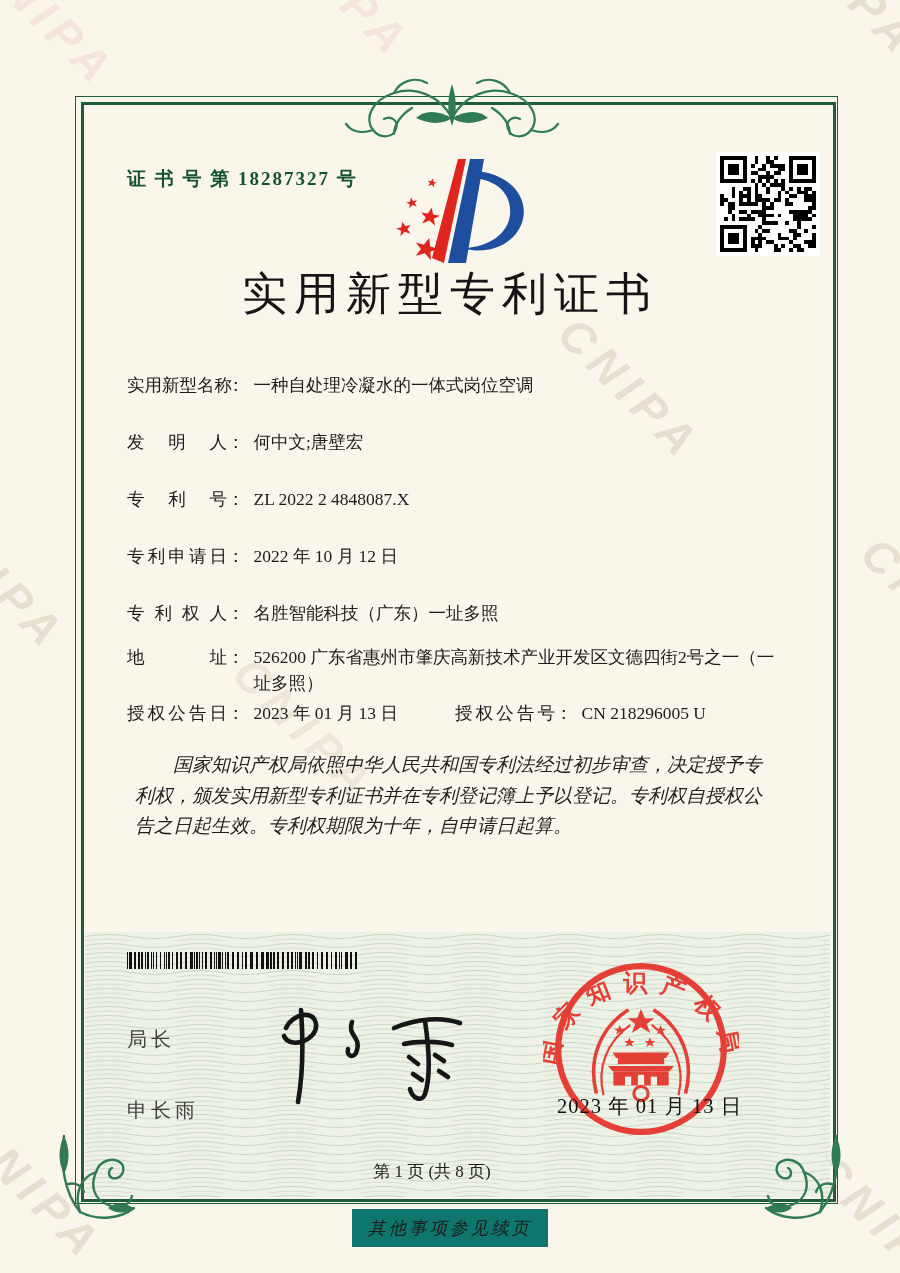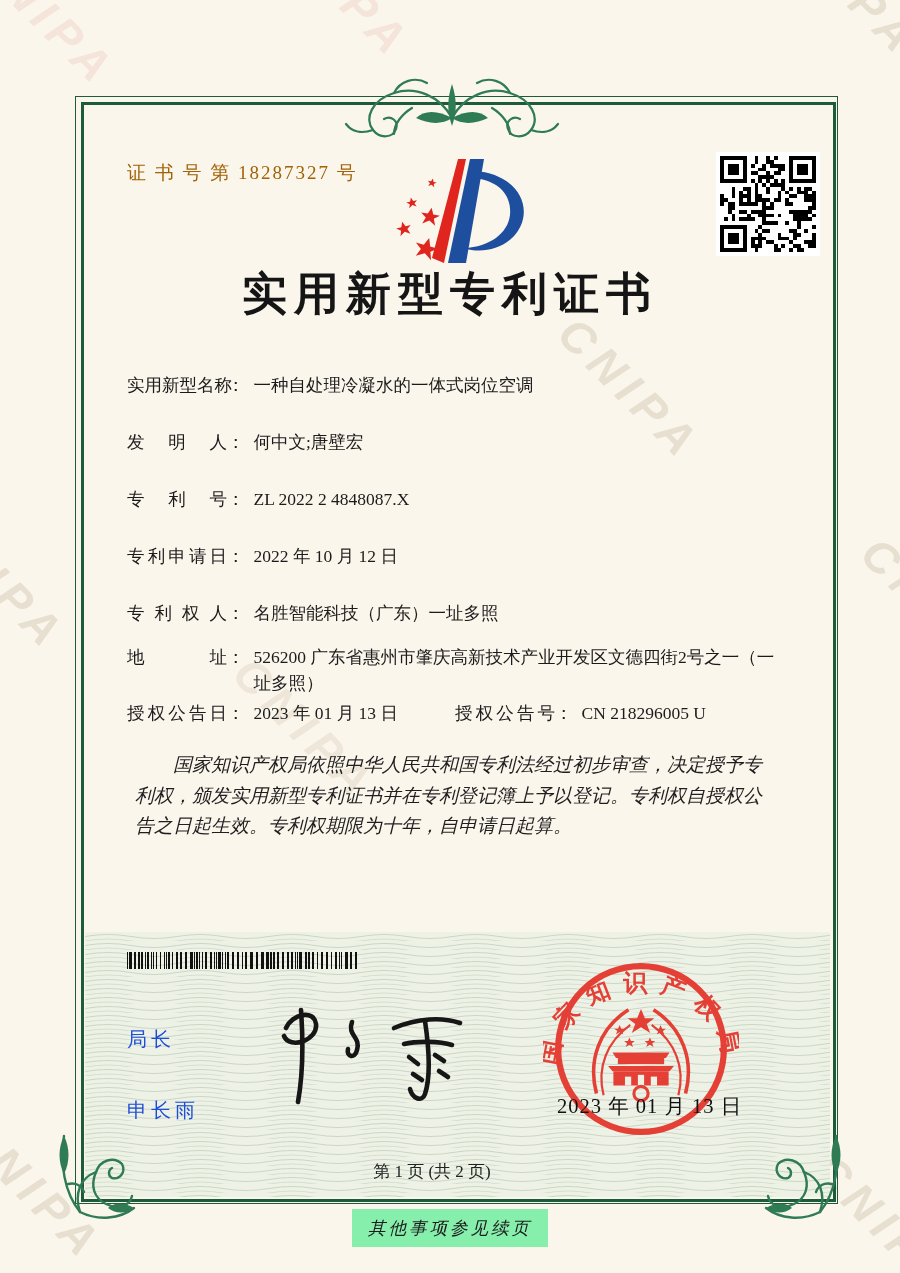--- a/index.html
+++ b/index.html
@@ -17,48 +17,48 @@
   .border-outer{position:absolute;left:75px;top:96px;width:761px;height:1106px;
       border:1.5px solid #1e5b3c;z-index:3;}
   .border-inner{position:absolute;left:81px;top:102px;width:749px;height:1094px;
       border:3px solid #1e5b3c;z-index:3;}
 
   .band{position:absolute;left:85px;top:932px;width:745px;height:265px;z-index:2;}
 
   .ornament{position:absolute;z-index:4;}
 
   
-  .cert-no{position:absolute;left:127px;top:160px;font-size:19px;letter-spacing:2px;color:#a16207;z-index:5;}
+  .cert-no{position:absolute;left:127px;top:166px;font-size:19px;letter-spacing:2px;color:#14532d;z-index:5;font-weight:bold;}
   .title{position:absolute;left:0;top:264px;width:900px;text-align:center;
-      font-size:45px;font-weight:700;letter-spacing:7px;color:#151515;z-index:5;}
+      font-size:45px;font-weight:400;letter-spacing:7px;color:#151515;z-index:5;}
 
   .field-row{position:absolute;left:127px;font-size:17.5px;color:#1b1b1b;z-index:5;line-height:26px;}
   .jlabel{display:inline-flex;justify-content:space-between;width:100px;vertical-align:top;}
   .colon{margin-right:9px;}
   .fval{display:inline-block;vertical-align:top;}
   .fval.wrap{width:537px;}
   .pair2{position:absolute;left:328px;top:0;white-space:nowrap;}
 
   .paras{position:absolute;left:127px;top:742px;width:657px;z-index:5;
       font-size:19px;font-style:italic;line-height:30.5px;color:#1f1f1f;}
   .paras p{margin:8px;text-indent:2em;}
 
   .barcode{position:absolute;left:127px;top:952px;width:232px;height:17px;z-index:5;}
 
   .signer{position:absolute;left:127px;z-index:5;font-family:Liberation Sans, sans-serif;
-      font-size:20px;color:#1d4ed8;letter-spacing:4px;text-align:right;}
+      font-size:20px;color:#404040;letter-spacing:4px;text-align:right;}
   .signature{position:absolute;left:268px;top:998px;z-index:6;}
 
   .seal{position:absolute;left:543px;top:951px;z-index:6;opacity:.94;}
   .seal-date{position:absolute;left:557px;top:1092px;z-index:7;font-size:20.5px;
       letter-spacing:1px;color:#111;white-space:nowrap;}
 
   .page-info{position:absolute;left:0;top:1160px;width:864px;text-align:center;
       font-size:17px;color:#222;z-index:5;}
-  .cont-note{position:absolute;left:352px;top:1209px;background:#86efac;
+  .cont-note{position:absolute;left:352px;top:1209px;background:#0f766e;
       padding:7px 16px;font-size:17.5px;font-style:italic;letter-spacing:3px;color:#1c1c1c;z-index:5;}
 
   .qr{position:absolute;left:716px;top:152px;width:104px;height:104px;background:#fff;
       padding:4px;box-sizing:border-box;z-index:5;}
   .logo{position:absolute;left:370px;top:155px;z-index:5;}
 </style>
 </head>
 <body>
 
 <div class="page">
@@ -626,16 +626,16 @@
       <path d="M-37,15 h74 l-5,6 h-64 Z"></path>
       <rect x="-31" y="21" width="62" height="16"></rect>
       <rect x="-18" y="27" width="7" height="10" fill="#eef2e6"></rect>
       <rect x="-3.5" y="25" width="7" height="12" fill="#eef2e6"></rect>
       <rect x="11" y="27" width="7" height="10" fill="#eef2e6"></rect>
       <circle cx="0" cy="46" r="8" fill="none" stroke="#e5352c" stroke-width="3.5"></circle>
     </g>
   </svg>
   <div class="seal-date">2023 年 01 月 13 日</div>
 
-  <div class="page-info">第 1 页 (共 2 页)</div>
+  <div class="page-info">第 1 页 (共 8 页)</div>
   <div class="cont-note">其他事项参见续页</div>
 
 </div>
 
 </body></html>

